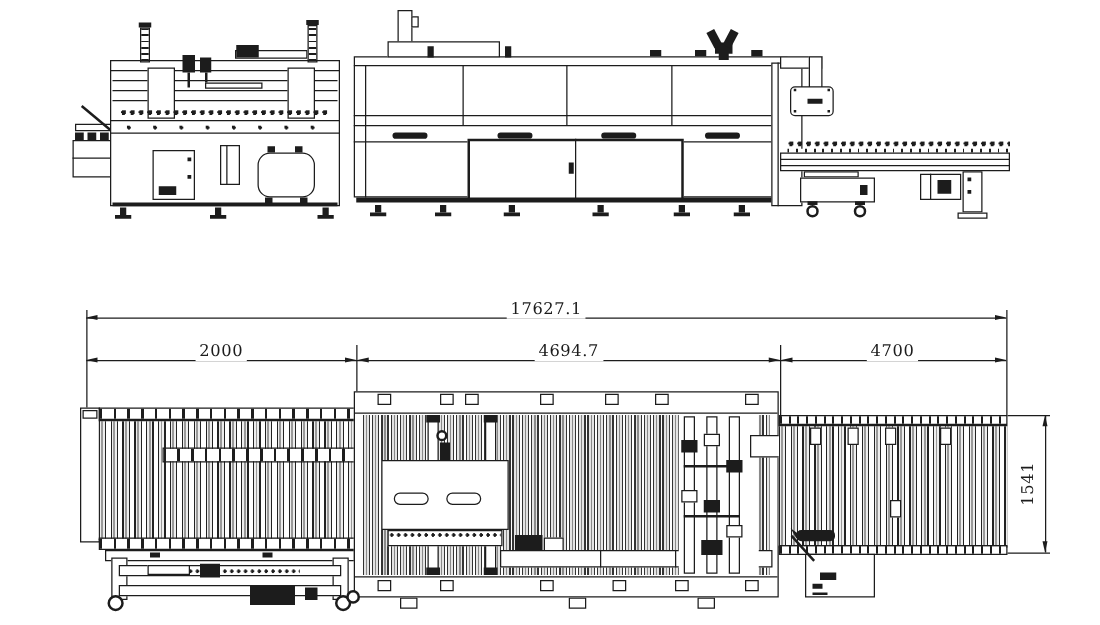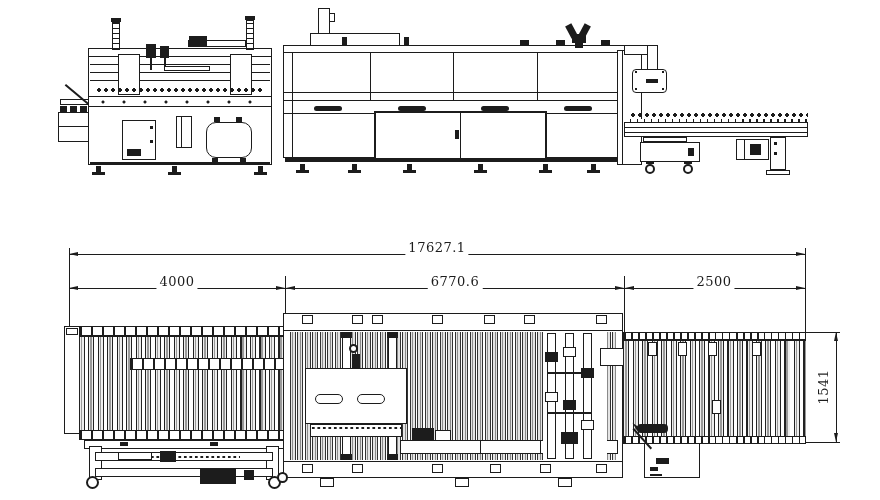--- a/index.html
+++ b/index.html
@@ -168,23 +168,23 @@
     <div class="ar aright" style="left:796px;top:252px"></div>
     <div class="dim-label" style="left:437px;top:240px">17627.1</div>
 
     <div class="l" style="left:69px;top:288px;width:736px;height:1px"></div>
     <div class="ar aleft" style="left:69px;top:286px"></div>
     <div class="ar aright" style="left:276px;top:286px"></div>
     <div class="ar aleft" style="left:286px;top:286px"></div>
     <div class="ar aright" style="left:615px;top:286px"></div>
     <div class="ar aleft" style="left:625px;top:286px"></div>
     <div class="ar aright" style="left:796px;top:286px"></div>
-    <div class="dim-label" style="left:177px;top:274px">4000</div>
-    <div class="dim-label" style="left:455px;top:274px">6770.6</div>
-    <div class="dim-label" style="left:714px;top:274px">2500</div>
+    <div class="dim-label" style="left:177px;top:274px">2000</div>
+    <div class="dim-label" style="left:455px;top:274px">4694.7</div>
+    <div class="dim-label" style="left:714px;top:274px">4700</div>
 
     <div class="l" style="left:806px;top:332px;width:34px;height:1px"></div>
     <div class="l" style="left:806px;top:442px;width:34px;height:1px"></div>
     <div class="l" style="left:836px;top:332px;width:1px;height:110px"></div>
     <div class="ar aup" style="left:834px;top:332px"></div>
     <div class="ar adown" style="left:834px;top:433px"></div>
     <div class="dim-label-v" style="left:823px;top:387px">1541</div>
   </div>
 
   <div>

